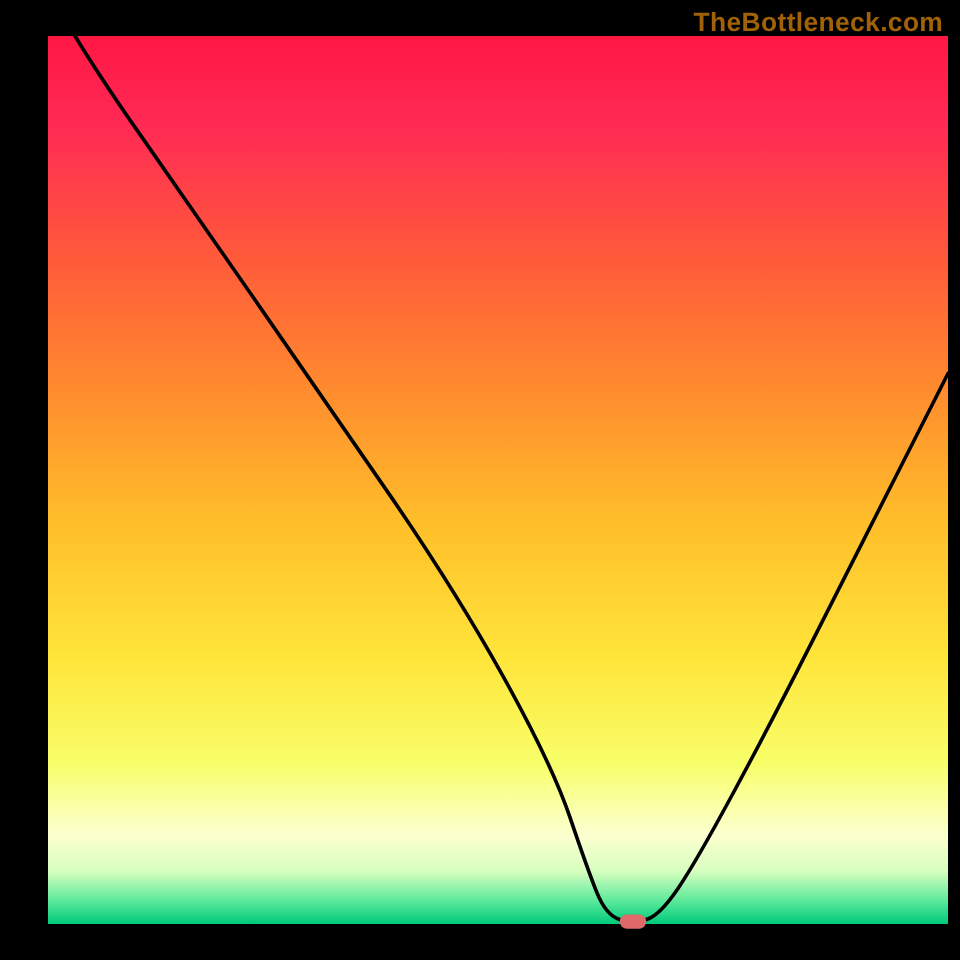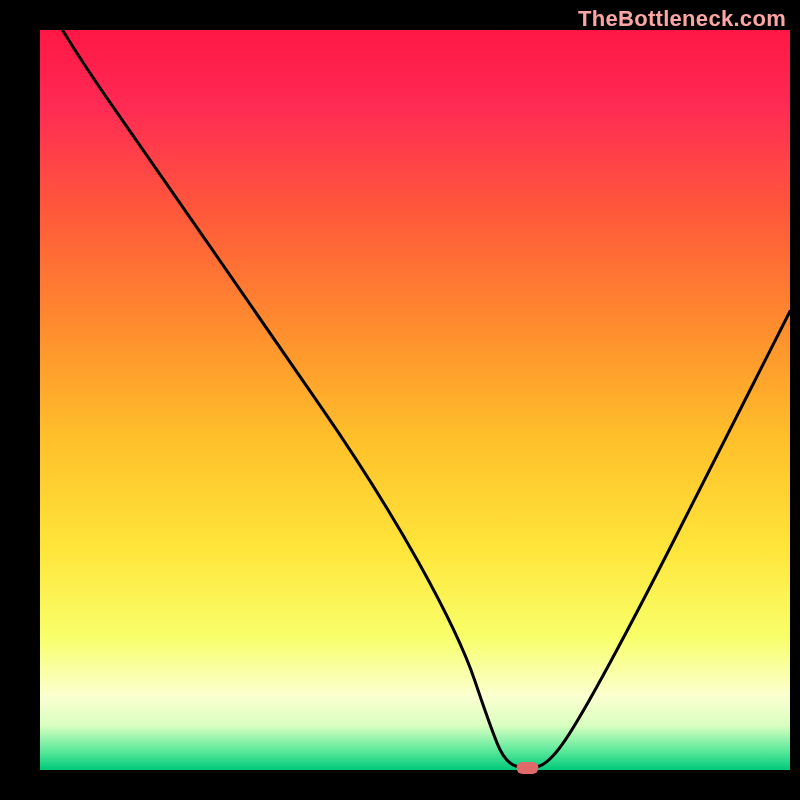--- a/index.html
+++ b/index.html
@@ -14,21 +14,21 @@
   .frame {
     position: relative;
     width: 800px;
     height: 800px;
     background: #000;
   }
   .watermark {
     position: absolute;
     top: 6px;
     right: 14px;
-    color: #fca5a5;
+    color: #a16207;
     font-size: 22px;
     font-weight: 600;
     letter-spacing: 0.3px;
     z-index: 5;
   }
   svg {
     position: absolute;
     top: 0;
     left: 0;
     width: 800px;

